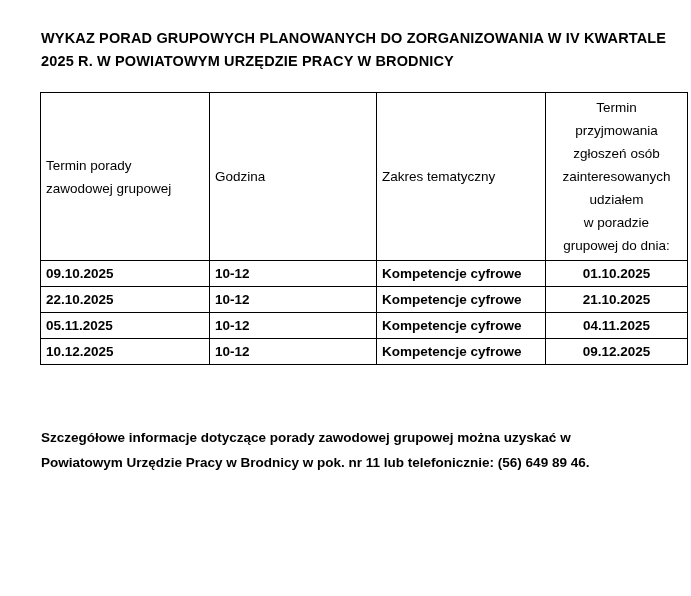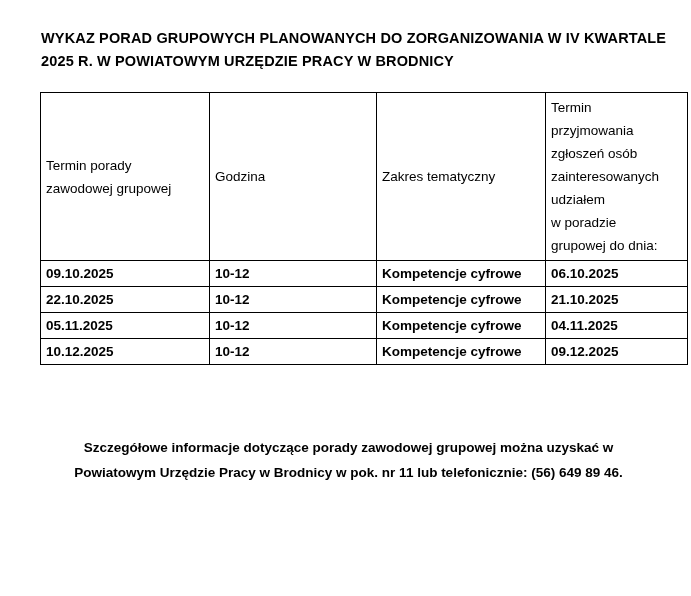--- a/index.html
+++ b/index.html
@@ -58,21 +58,21 @@
     vertical-align: middle;
     font-size: 13.5px;
     line-height: 23px;
     color: #000000;
   }
 
   
   .col-1 { width: 158px; }
   .col-2 { width: 156px; }
   .col-3 { width: 158px; margin-top: 29px; }
-  .col-4 { width: 131px; }
+  .col-4 { width: 131px; text-align: center; }
 
   
   #schedule-table tr.head-row td {
     height: 164px;
     font-weight: normal;
     vertical-align: middle;
   }
   #schedule-table tr.head-row td.head-deadline {
     vertical-align: top;
     padding-top: 3px;
@@ -96,27 +96,26 @@
     line-height: 22px;
   }
   .topic-cell .wline {
     display: block;
   }
 
   
   #footer-note {
     position: absolute;
     left: 41px;
-    top: 435px;
+    top: 425px;
     width: 615px;
     font-size: 13.5px;
     font-weight: bold;
     line-height: 25px;
     color: #000000;
-    text-align: center;
   }
   #footer-note .fline {
     display: block;
     white-space: nowrap;
   }
 </style>
 </head>
 <body>
 
 <div id="page">
@@ -145,21 +144,21 @@
           <span class="hline">grupowej do dnia:</span>
         </td>
       </tr>
 
       <tr class="data-row">
         <td class="col-1">09.10.2025</td>
         <td class="col-2">10-12</td>
         <td class="col-3 topic-cell">
           <span class="wline">Kompetencje cyfrowe</span>
         </td>
-        <td class="col-4">06.10.2025</td>
+        <td class="col-4">01.10.2025</td>
       </tr>
 
       <tr class="data-row">
         <td class="col-1">22.10.2025</td>
         <td class="col-2">10-12</td>
         <td class="col-3 topic-cell">
           <span class="wline">Kompetencje cyfrowe</span>
         </td>
         <td class="col-4">21.10.2025</td>
       </tr>

